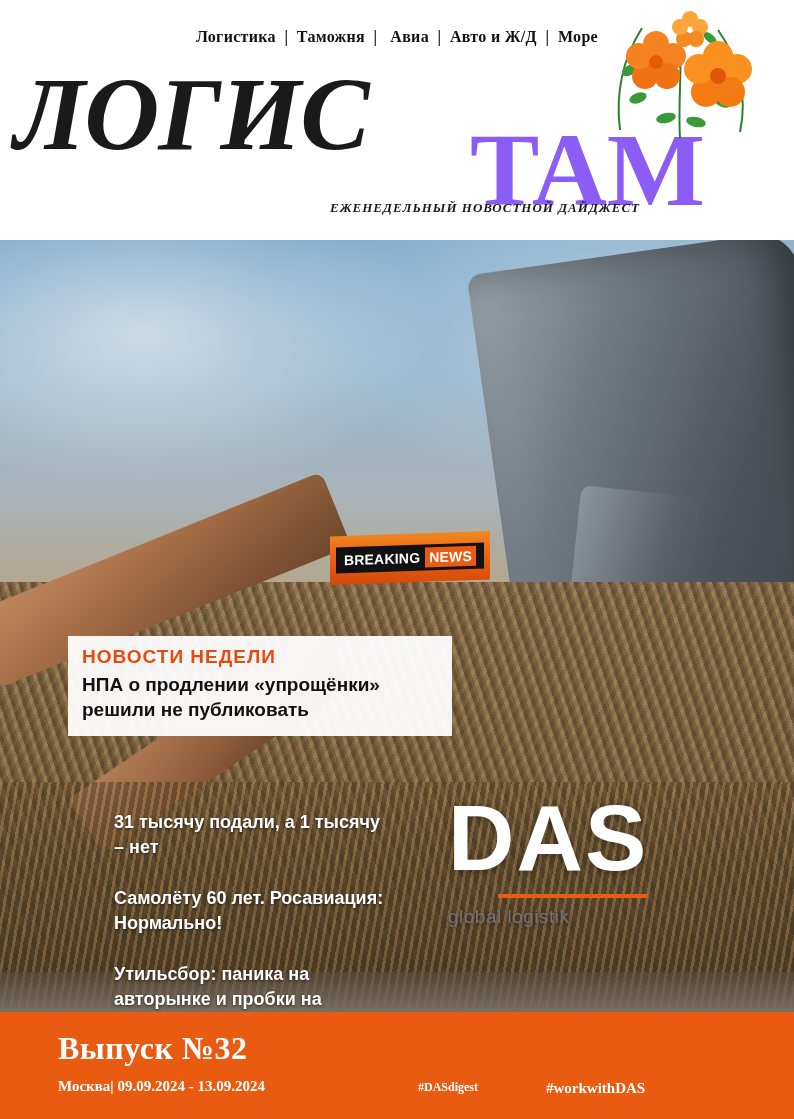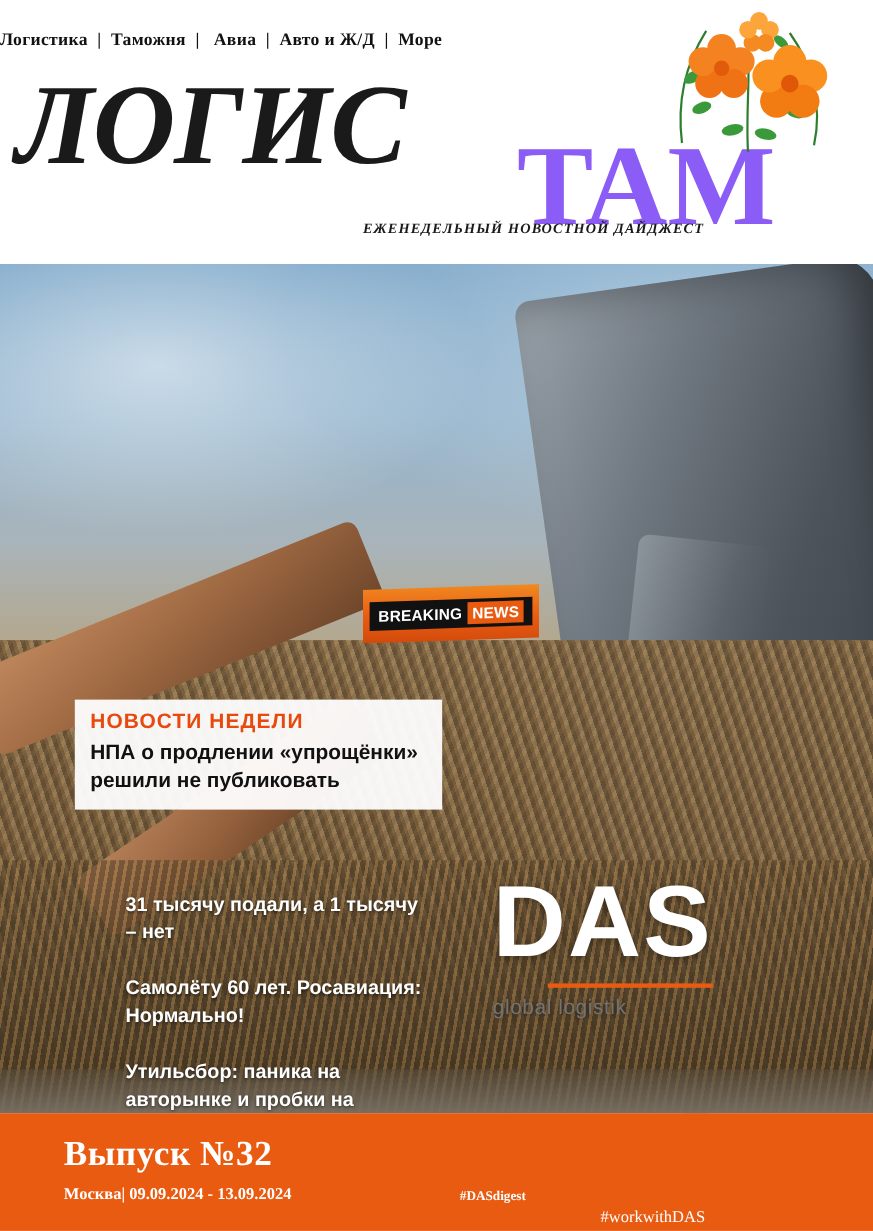--- a/index.html
+++ b/index.html
@@ -23,21 +23,21 @@
     width: 794px;
     height: 240px;
     background: #ffffff;
     overflow: hidden;
   }
   .rubric-bar {
     position: absolute;
     top: 28px;
     left: 0;
     width: 794px;
-    text-align: left;
+    text-align: center;
     font-family: "Liberation Serif", serif;
     font-weight: bold;
     font-size: 16px;
     color: #111;
     letter-spacing: 0.3px;
   }
   .rubric-bar span { white-space: pre; }
 
   .logo-wrap {
     position: absolute;
@@ -230,21 +230,21 @@
     letter-spacing: 0.2px;
   }
   .breaking .txt .w1 { color: #fff; }
   .breaking .txt .w2 { color: #fff; background: #ea5b12; padding: 2px 4px; }
 
   
   .lead-box {
     position: absolute;
     left: 68px;
     top: 396px;
-    width: 334px;
+    width: 384px;
     background: rgba(255,255,255,0.94);
     padding: 10px 14px 14px 14px;
   }
   .lead-kicker {
     color: #e8490e;
     font-weight: bold;
     font-size: 19px;
     letter-spacing: 1px;
     margin-bottom: 4px;
   }
@@ -330,23 +330,22 @@
     top: 68px;
     font-family: "Liberation Serif", serif;
     font-weight: bold;
     font-size: 12px;
   }
   .tag2 {
     position: absolute;
     left: 546px;
     top: 68px;
     font-family: "Liberation Serif", serif;
-    font-weight: normal;
+    font-weight: bold;
     font-size: 15px;
-    margin-top: 19px;
   }
 </style>
 </head>
 <body>
 
 <div class="page">
 
   <header class="masthead">
     <div class="rubric-bar">
       <span>Логистика  |  Таможня  |   Авиа  |  Авто и Ж/Д  |  Море</span>

